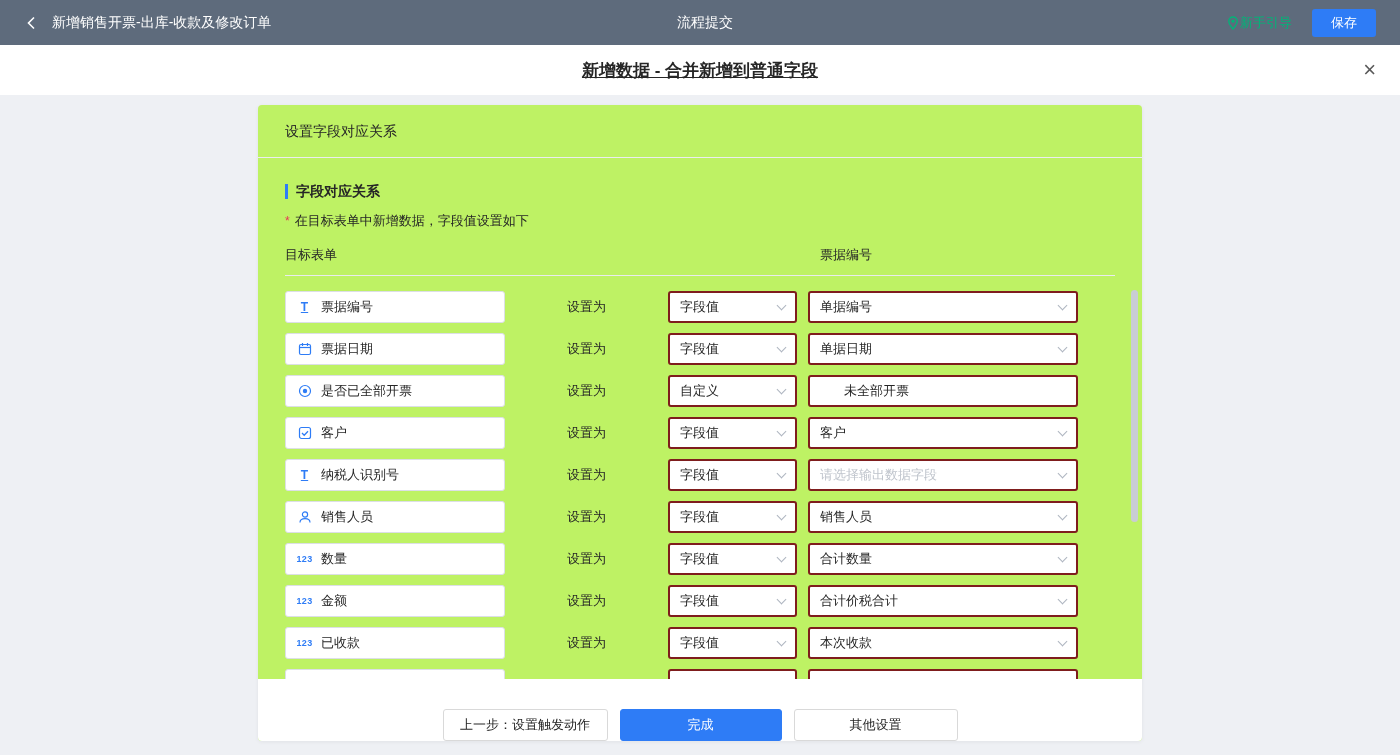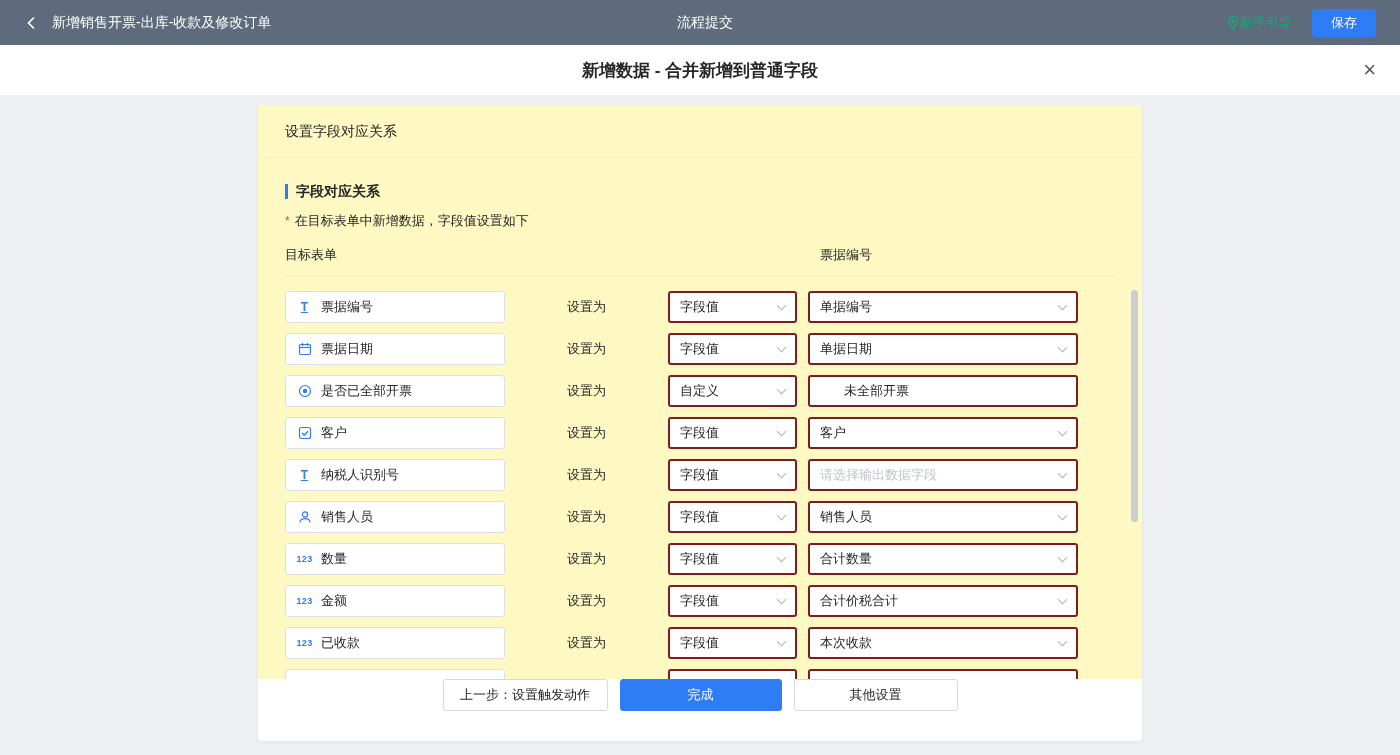--- a/index.html
+++ b/index.html
@@ -29,29 +29,29 @@
   .save-btn {
     background:#2e7cf6; color:#fff; border:none; border-radius:3px;
     height:28px; padding:0 19px; font-size:13px; cursor:pointer;
   }
 
   
   .modal-header {
     height:50px; background:#fff; position:relative;
     display:flex; align-items:center; justify-content:center;
   }
-  .modal-title { font-size:17px; font-weight:600; color:#262626; }
+  .modal-title { font-size:17px; font-weight:600; color:#262626;text-decoration:underline; }
   .close-btn {
     position:absolute; right:24px; top:50%; transform:translateY(-50%);
     font-size:22px; line-height:1; color:#595959; cursor:pointer; font-weight:300;
   }
 
   
   .card {
-    width:884px; height:636px; margin:10px auto 0; background:#fef9c3;
+    width:884px; height:636px; margin:10px auto 0; background:#bef264;
     border-radius:4px; position:relative; overflow:hidden;
     box-shadow:0 1px 4px rgba(0,0,0,.06);
   }
   .card-header {
     height:53px; line-height:53px; padding-left:27px;
     font-size:14px; color:#262626; border-bottom:1px solid #ebedf0;
   }
   .card-body { padding:26px 27px 0; }
 
   .section-title {
@@ -93,21 +93,21 @@
     transform:rotate(45deg); margin-top:-4px;
   }
 
   
   .scrollbar { position:absolute; top:185px; right:4px; width:7px; height:390px; }
   .scroll-thumb { width:7px; height:232px; background:#c9cdd4; border-radius:4px; }
 
   
   .card-footer {
     position:absolute; left:0; right:0; bottom:0; height:62px; background:#fff;
-    display:flex; align-items:flex-start; justify-content:center; gap:12px; z-index:2;
+    display:flex; align-items:flex-end; justify-content:center; gap:12px; z-index:2;
   }
   .btn {
     height:32px; font-size:13px; border:1px solid #d9d9d9; background:#fff;
     color:#262626; border-radius:3px; cursor:pointer;
   }
   .btn-prev { width:165px; }
   .btn-done { width:162px; background:#2e7cf6; border-color:#2e7cf6; color:#fff; }
   .btn-other { width:164px; }
 </style>
 </head>

